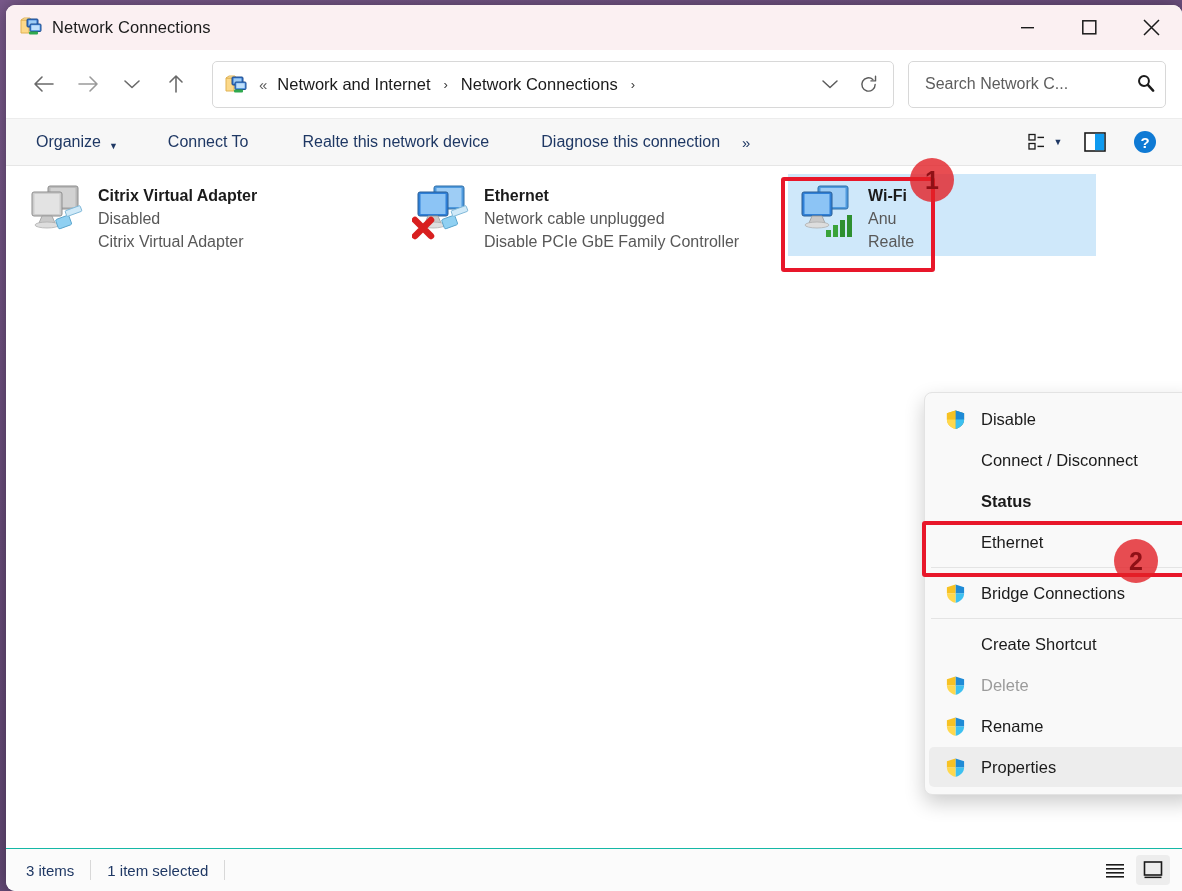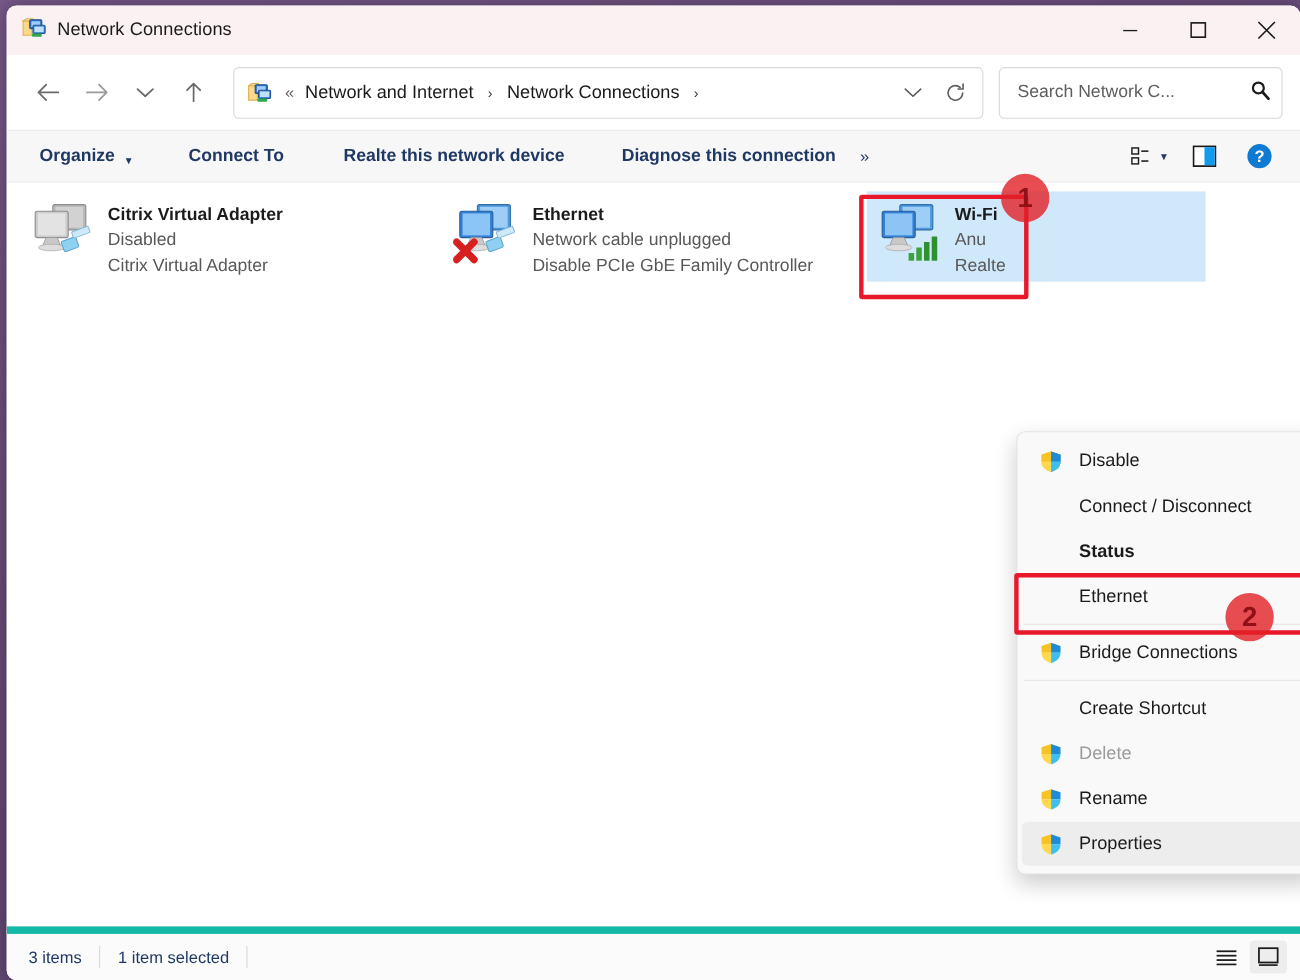--- a/index.html
+++ b/index.html
@@ -127,21 +127,21 @@
     display:flex; align-items:center;
     padding: 0 12px 0 18px;
   }
   .cmd-item {
     font-size: 16px;
     color: #1f3864;
     padding: 6px 12px;
     border-radius: 4px;
     cursor: default;
     white-space: nowrap;
-    display:flex; align-items:flex-end; gap:8px;font-weight:bold;
+    display:flex; align-items:flex-end; gap:8px;
   }
   .cmd-caret { font-size: 9px; color:#1f3864; }
   .cmd-gap-1 { width: 26px; }
   .cmd-gap-2 { width: 30px; }
   .cmd-gap-3 { width: 28px; }
   .cmd-chevrons { font-size: 15px; color:#1f3864; padding: 6px 10px; border-radius:4px; cursor:default;}
   .cmd-spacer { flex:1; }
   .cmd-icon-btn {
     height: 34px; min-width: 38px;
     display:flex; align-items:center; justify-content:center;
@@ -178,21 +178,21 @@
     font-size: 16px; color: #585858;
     white-space: nowrap;
     line-height: 1.45;
   }
 
   
   .statusbar {
     position:absolute; left:0; right:0; bottom:0;
     height: 42px;
     background: #fbfbfb;
-    border-top: 7px solid #14b8a6;
+    border-top: 1px solid #14b8a6;
     display:flex; align-items:center;
     padding: 0 12px 0 20px;
     border-bottom-left-radius: 9px;
   }
   .status-text { font-size: 15px; color:#1f3864; }
   .status-div { width:1px; height:20px; background:#d8d8d8; margin: 0 16px; }
   .status-spacer { flex:1; }
   .view-btn {
     width:34px; height:30px; border-radius:4px;
     display:flex; align-items:center; justify-content:center;

